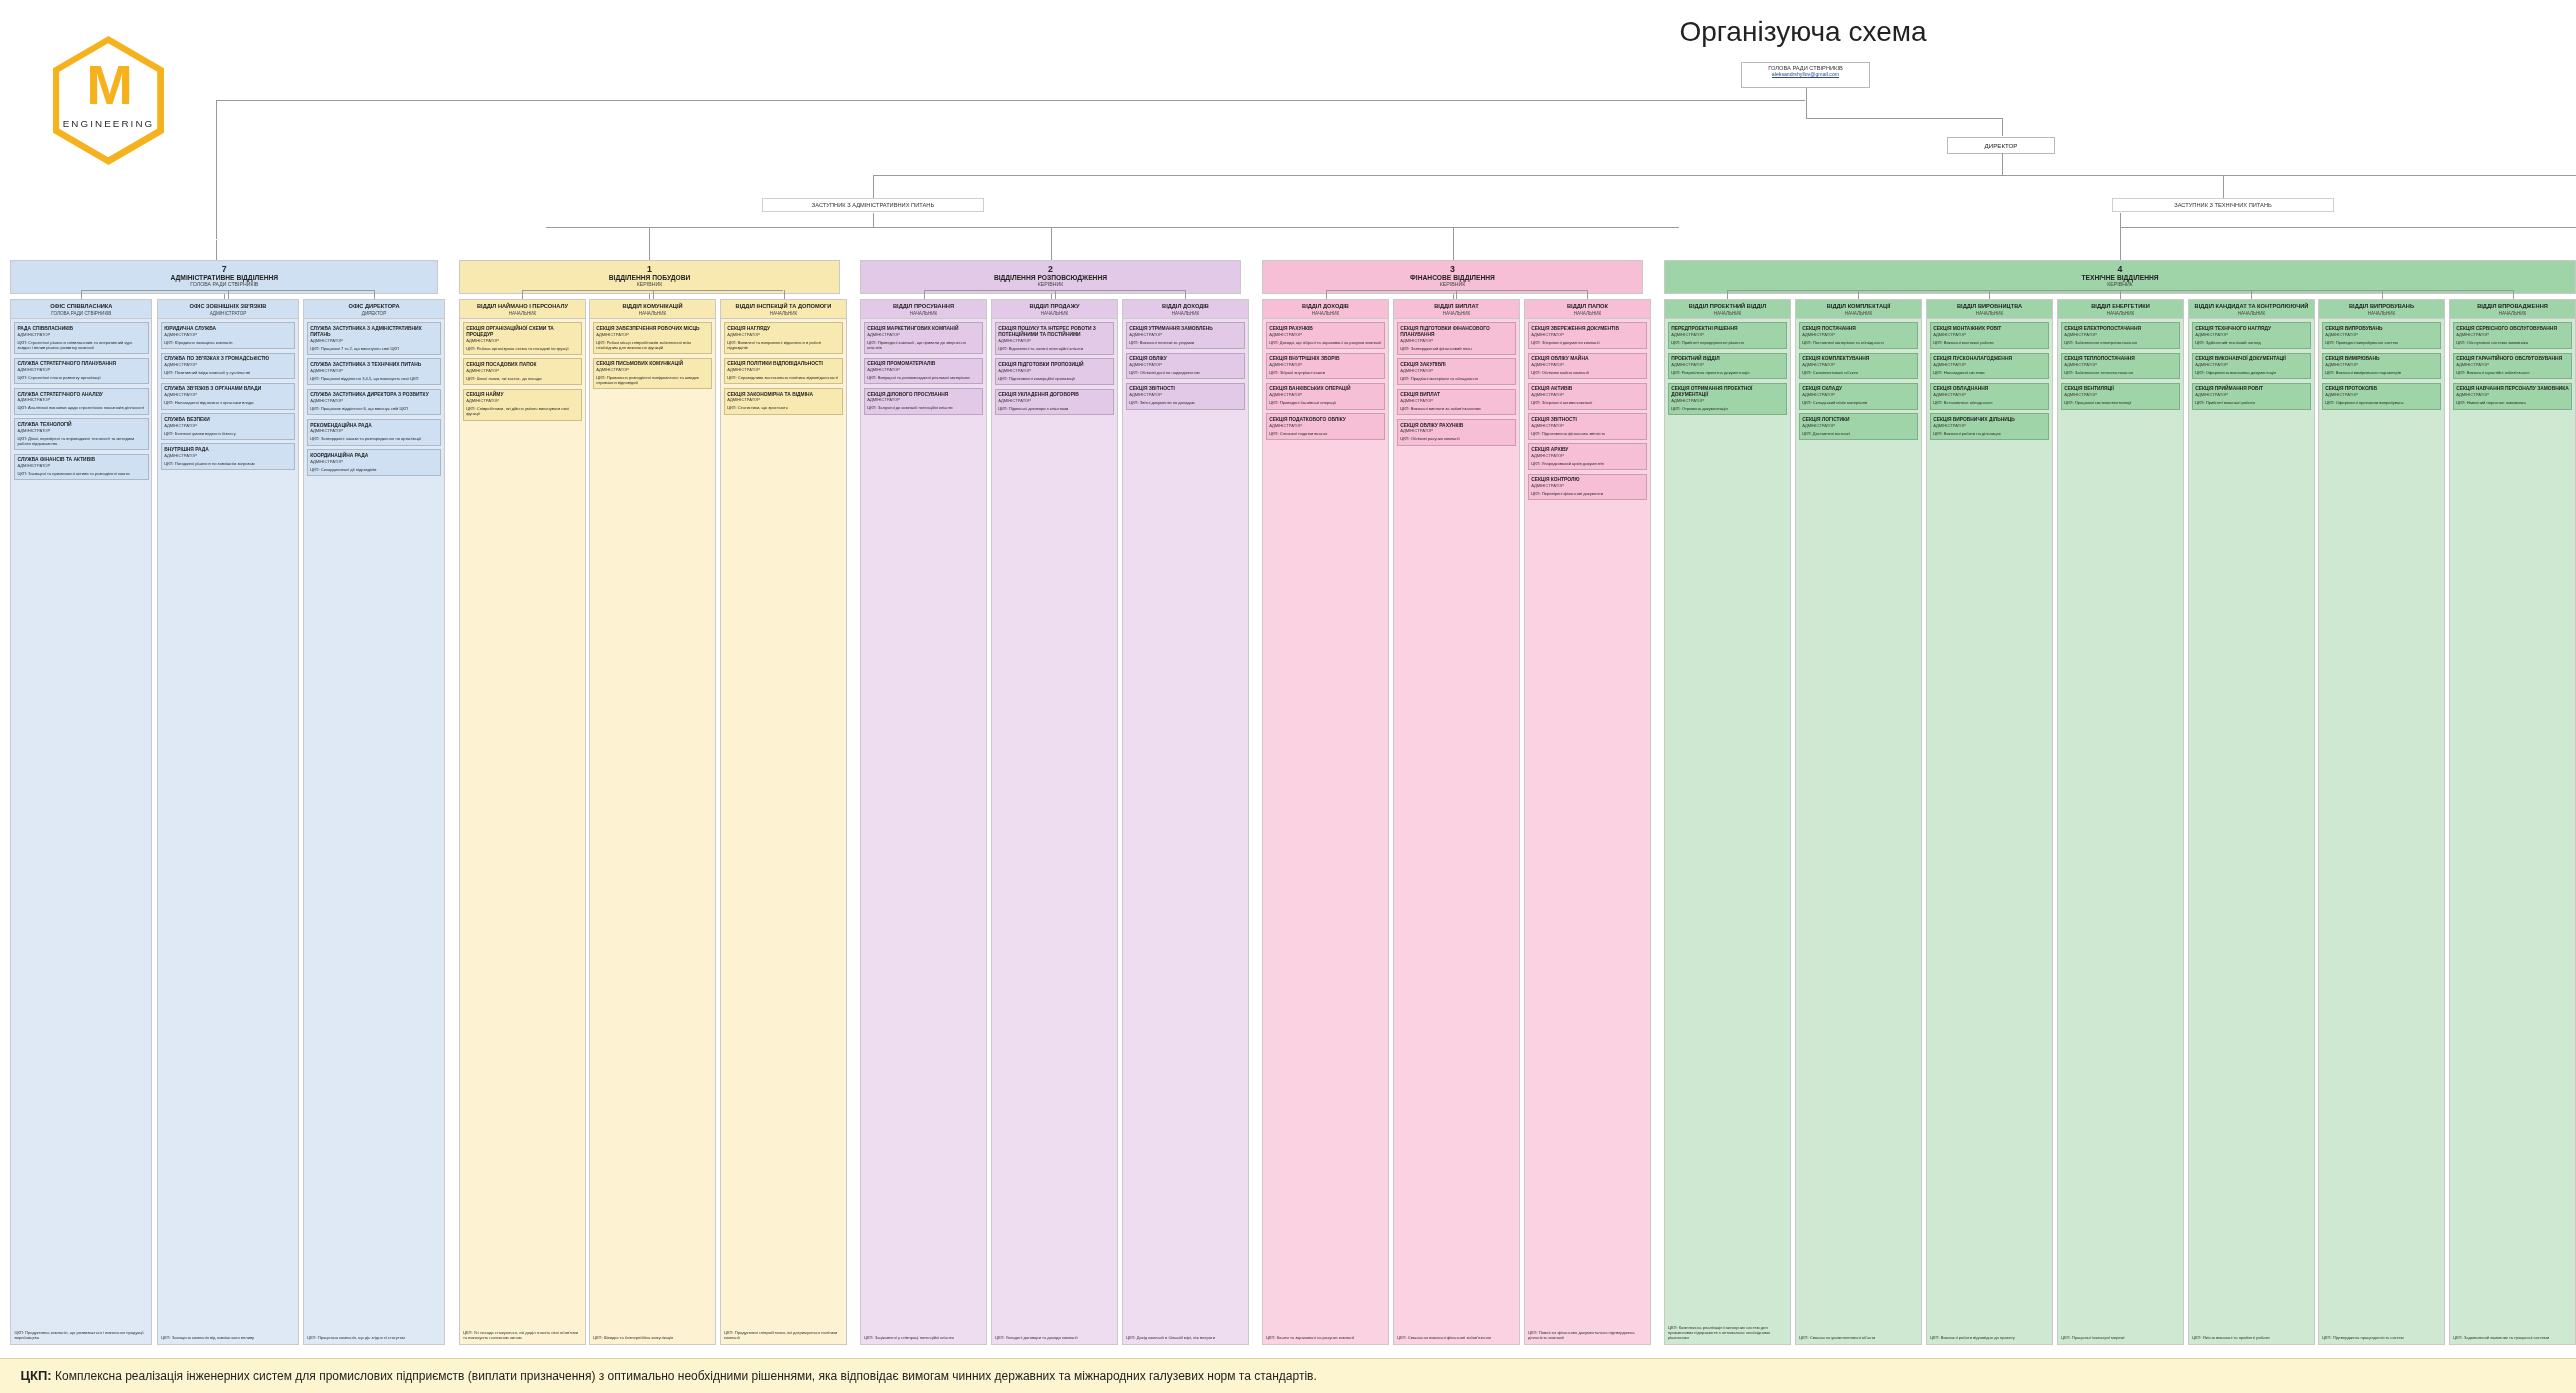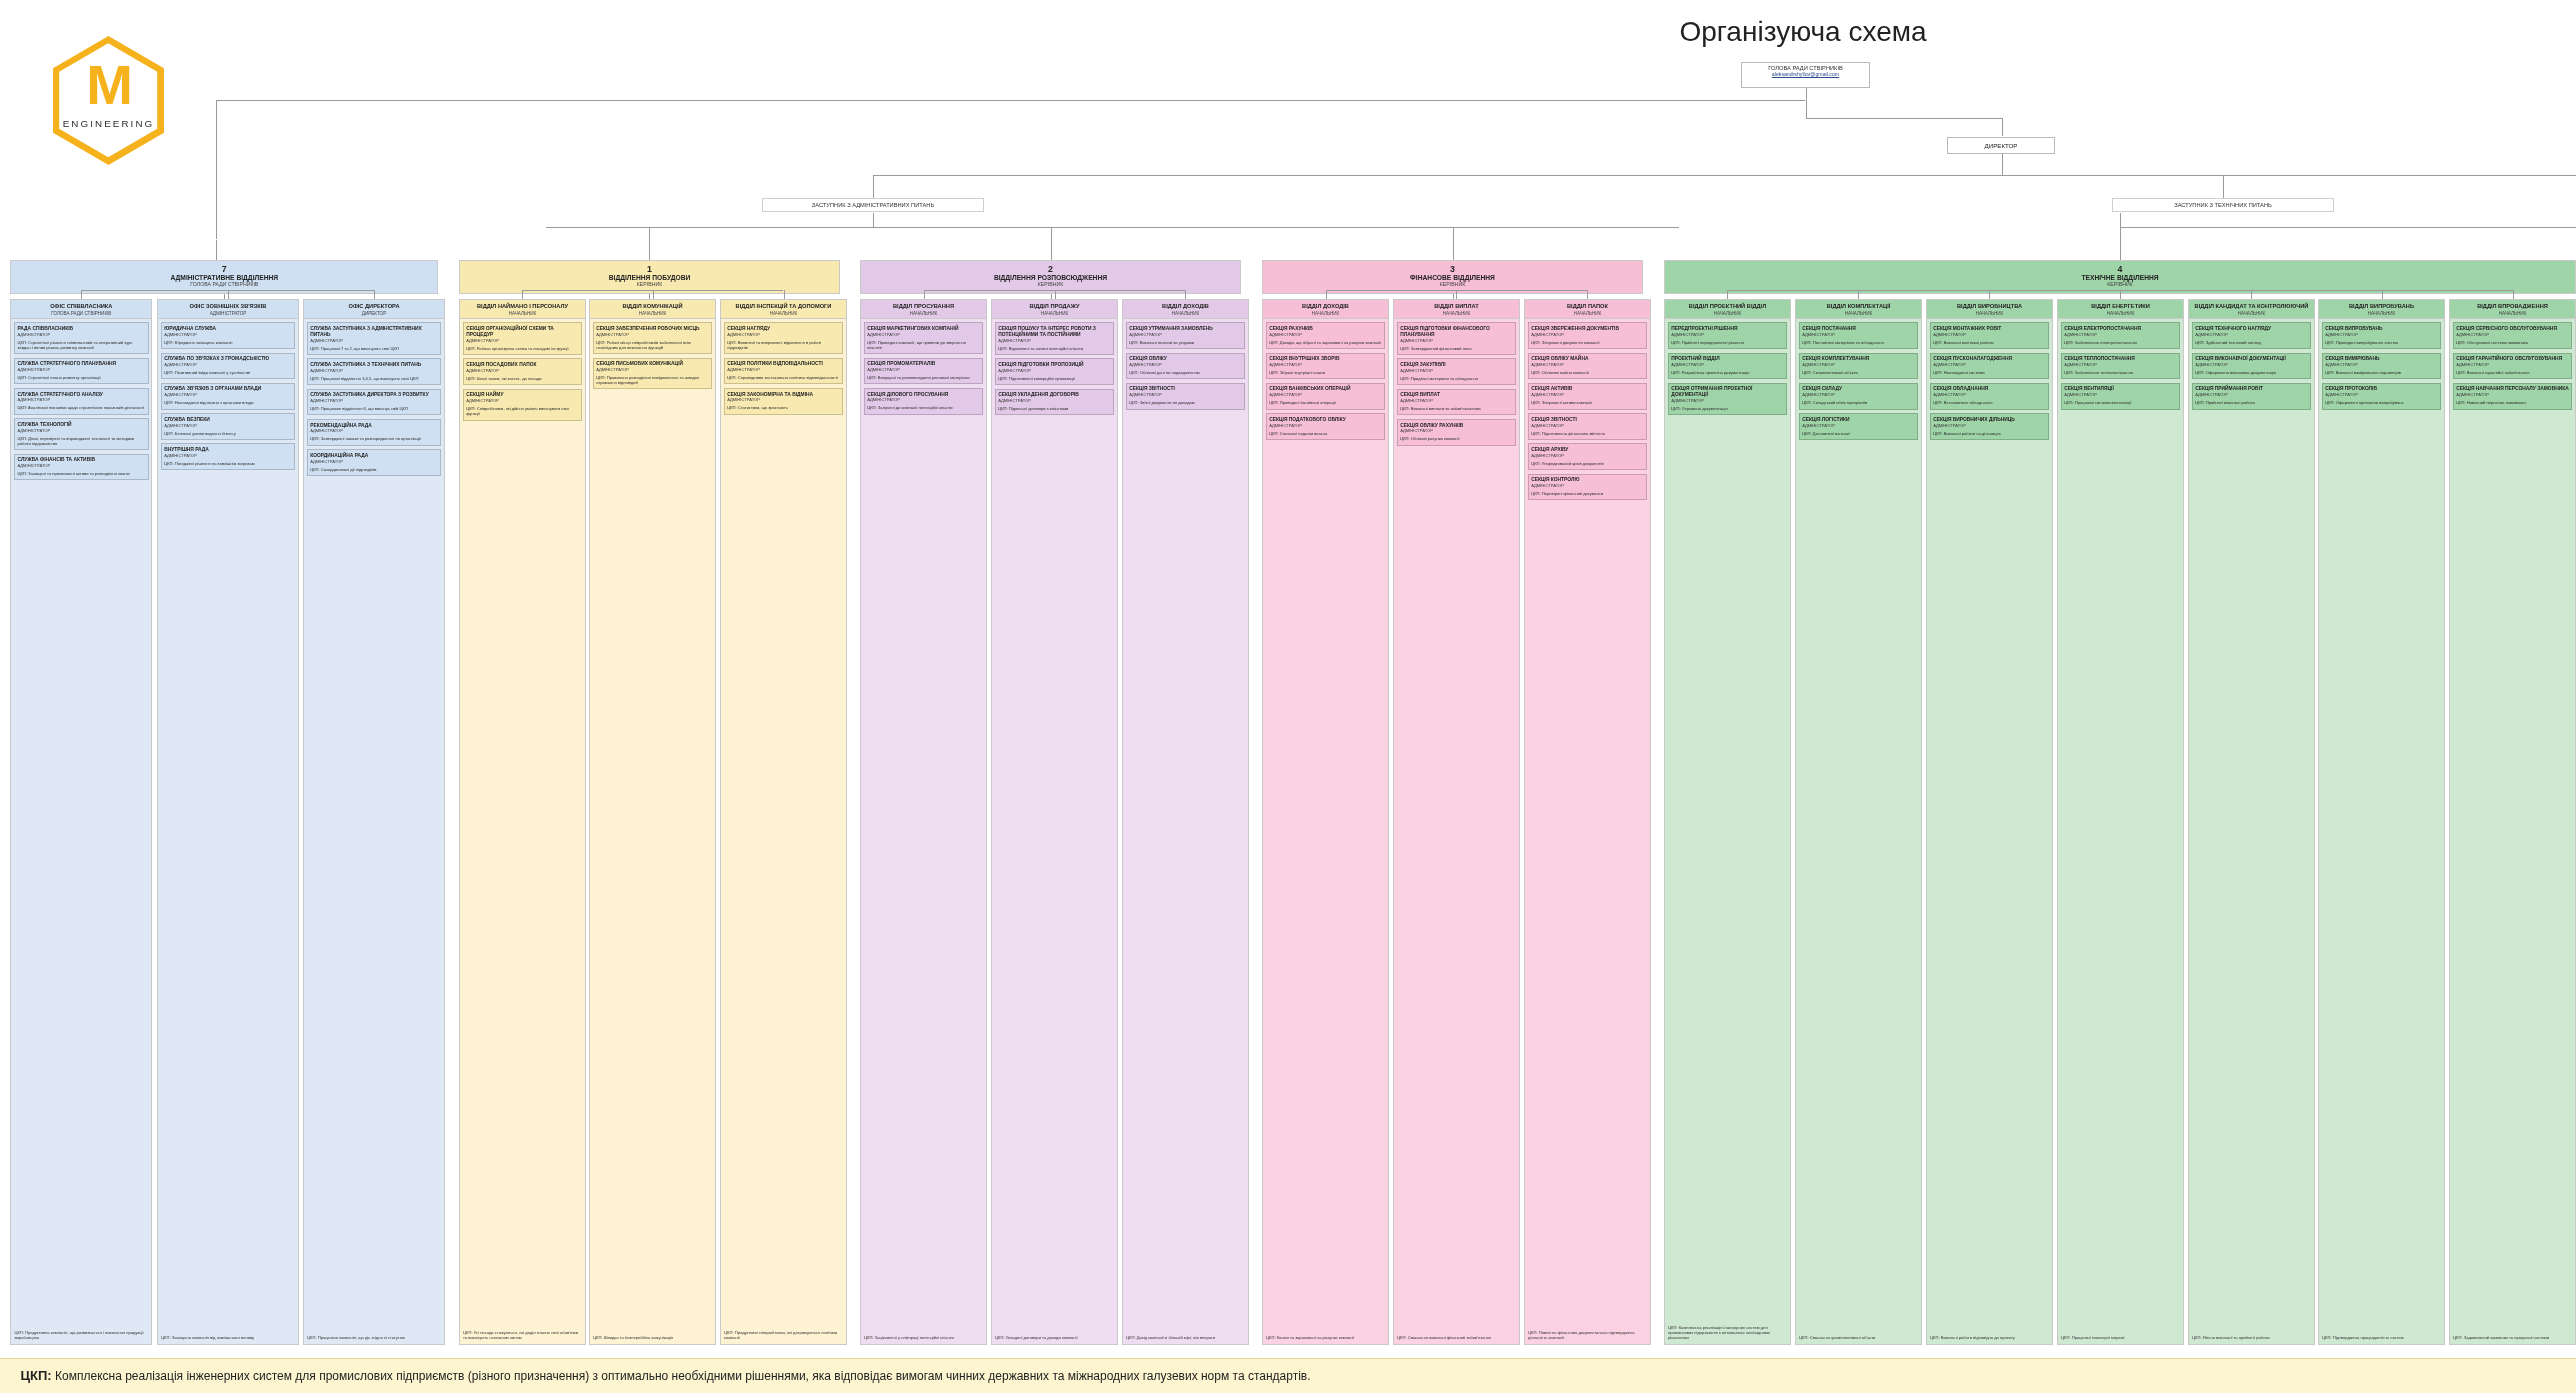--- a/index.html
+++ b/index.html
@@ -683,18 +683,18 @@
         </div>
         <div class="foot">ЦКП: Задоволений замовник та працюючі системи</div>
       </div>
       <div class="ln lnh" style="left: 2120px; top: 290px; width: 393px;"></div>
       <div class="ln lnv" style="left: 2513px; top: 290px; height: 9.3px;"></div>
     </div>
 
   <div class="banner">
     <div class="inner">
       <b>ЦКП:</b>
-      <span>Комплексна реалізація інженерних систем для промислових підприємств (різного призначення) з оптимально необхідними рішеннями, яка відповідає вимогам чинних державних та міжнародних галузевих норм та стандартів.</span>
+      <span>Комплексна реалізація інженерних систем для промислових підприємств (виплати призначення) з оптимально необхідними рішеннями, яка відповідає вимогам чинних державних та міжнародних галузевих норм та стандартів.</span>
     </div>
   </div>
 
 </div>
 
 
 </body></html>

